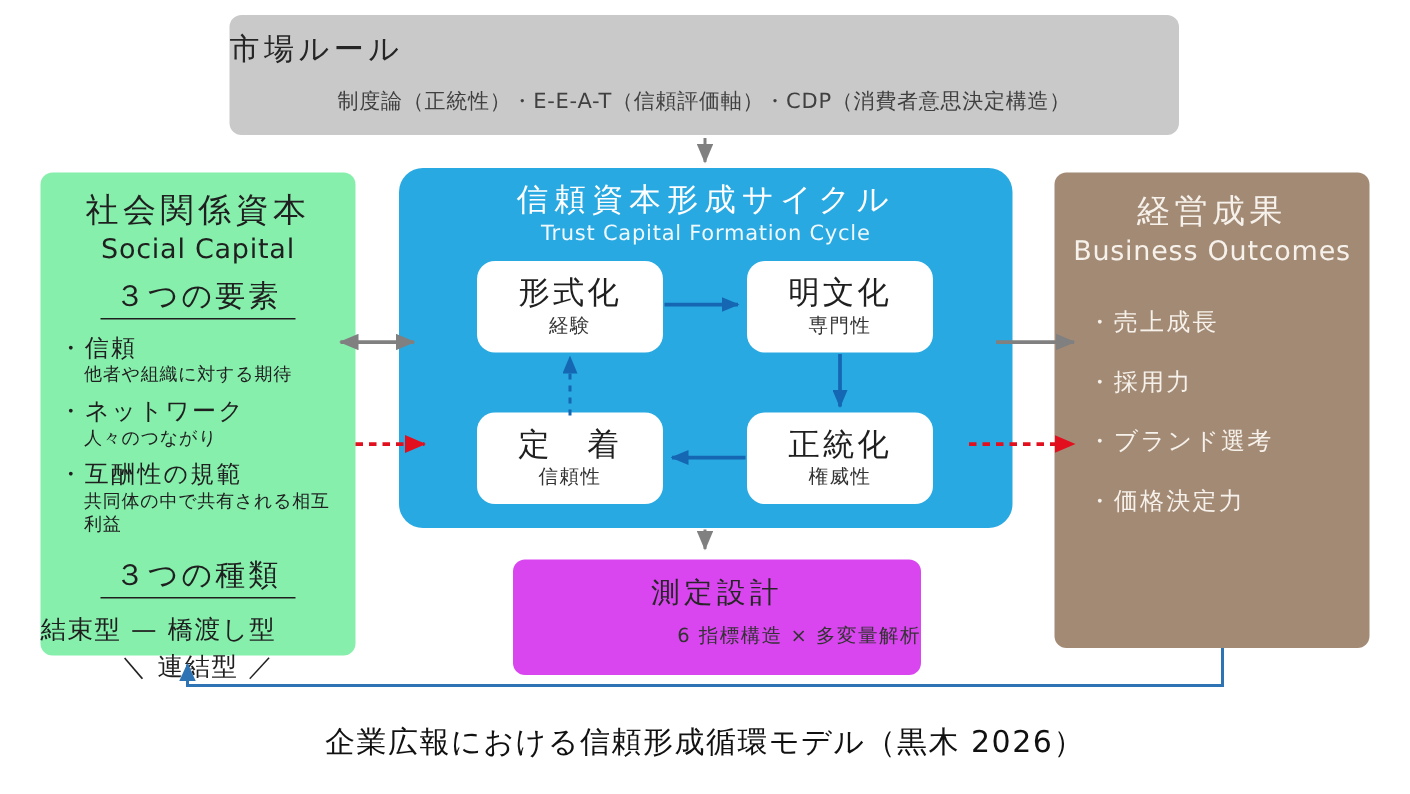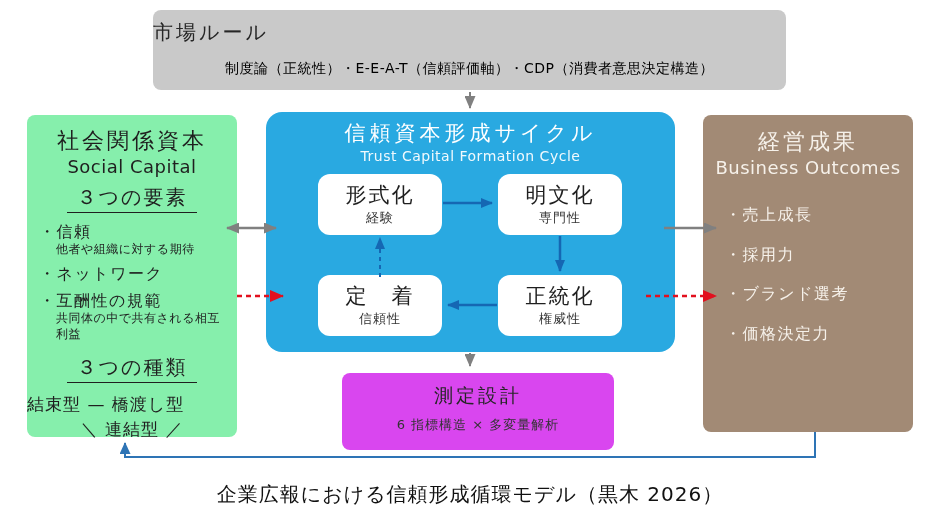--- a/index.html
+++ b/index.html
@@ -6,21 +6,21 @@
   body{font-family:"DejaVu Sans","Liberation Sans",sans-serif;color:#222;}
   #canvas{position:relative;width:940px;height:529px;background:#fff;overflow:hidden;}
 
   .panel{position:absolute;box-sizing:border-box;}
   .panel-title{text-align:center;font-size:22px;line-height:1.25;letter-spacing:3px;font-weight:500;}
   .panel-sub{text-align:center;font-size:18px;line-height:1.3;letter-spacing:0.5px;}
 
   
   .market{left:153px;top:10px;width:633px;height:80px;background:#c9c9c9;border-radius:8px;padding-top:9px;color:#262626;}
   .market .mt{font-size:20px;line-height:1.3;text-align:left;letter-spacing:3px;font-weight:500;}
-  .market .ms{font-size:14px;line-height:1.3;text-align:center;letter-spacing:0.5px;margin-top:14px;color:#000000;}
+  .market .ms{font-size:14px;line-height:1.3;text-align:center;letter-spacing:0.5px;margin-top:14px;color:#404040;}
 
   
   .social{left:27px;top:115px;width:210px;height:322px;background:#86efac;border-radius:8px;padding-top:12px;color:#1f1f1f;}
   .sc-heading{margin:6px auto 0;width:max-content;font-size:20px;letter-spacing:2px;line-height:1.3;border-bottom:1.5px solid #1f1f1f;padding:0 10px 2px;}
   .sc-list{margin-top:8px;padding:0 8px 0 12px;}
   .sc-item{margin-bottom:5px;}
   .sc-label{font-size:16px;line-height:1.35;letter-spacing:1.5px;}
   .sc-desc{font-size:12px;line-height:1.3;letter-spacing:0.5px;padding-left:17px;}
   .types-row{margin-top:10px;text-align:left;font-size:17px;line-height:1.35;letter-spacing:1px;}
   .types-bottom{margin-top:2px;text-align:center;font-size:17px;line-height:1.35;letter-spacing:1px;}
@@ -35,21 +35,21 @@
   .node-sub{font-size:13px;line-height:1.2;letter-spacing:1px;color:#333;margin-top:2px;}
 
   
   .outcomes{left:703px;top:115px;width:210px;height:317px;background:#a28a75;border-radius:8px;padding-top:13px;color:#f6f1ea;}
   .bo-list{margin-top:26px;padding-left:22px;}
   .bo-item{font-size:16px;line-height:1.3;letter-spacing:1.5px;margin-bottom:19px;}
 
   
   .measure{left:342px;top:373px;width:272px;height:77px;background:#d946ef;border-radius:8px;padding-top:10px;color:#262626;}
   .measure .mt{font-size:19px;line-height:1.3;text-align:center;letter-spacing:3px;font-weight:500;}
-  .measure .ms{font-size:13px;line-height:1.3;text-align:center;letter-spacing:1px;margin-top:9px;color:#333;}
+  .measure .ms{font-size:13px;line-height:1.3;text-align:right;letter-spacing:1px;margin-top:9px;color:#333;}
 
   .caption{position:absolute;left:0;top:481px;width:100%;text-align:center;font-size:20px;letter-spacing:1px;color:#111;}
 
   .arrows{position:absolute;left:0;top:0;width:940px;height:529px;pointer-events:none;}
 </style>
 </head>
 <body>
 
 <div id="canvas">
 
@@ -62,20 +62,21 @@
     <div class="panel-title">社会関係資本</div>
     <div class="panel-sub">Social Capital</div>
     <div class="sc-heading">３つの要素</div>
     <div class="sc-list">
       <div class="sc-item">
         <div class="sc-label"><span>・</span><span>信頼</span></div>
         <div class="sc-desc">他者や組織に対する期待</div>
       </div>
       <div class="sc-item">
         <div class="sc-label"><span>・</span><span>ネットワーク</span></div>
+        <div class="sc-desc">人々のつながり</div>
       </div>
       <div class="sc-item">
         <div class="sc-label"><span>・</span><span>互酬性の規範</span></div>
         <div class="sc-desc">共同体の中で共有される相互利益</div>
       </div>
     </div>
     <div class="sc-heading" style="margin-top:12px;">３つの種類</div>
     <div class="types-row">結束型 — 橋渡し型</div>
     <div class="types-bottom">＼ 連結型 ／</div>
   </div>

